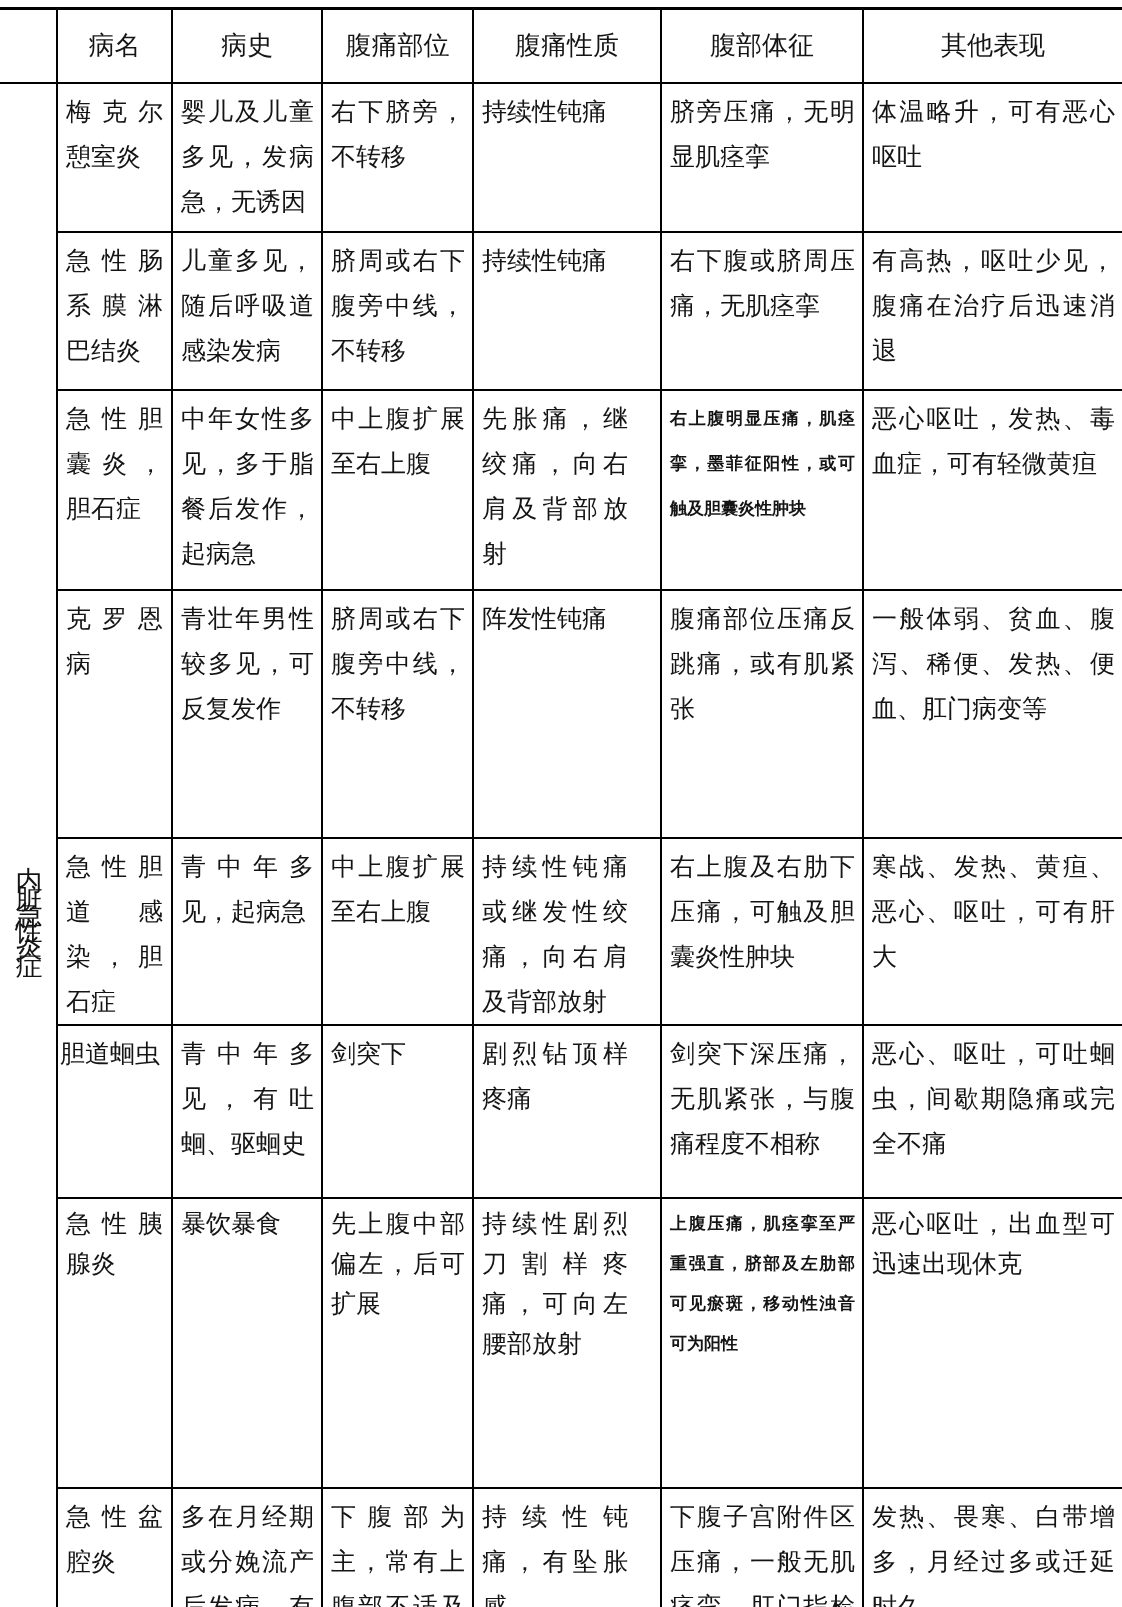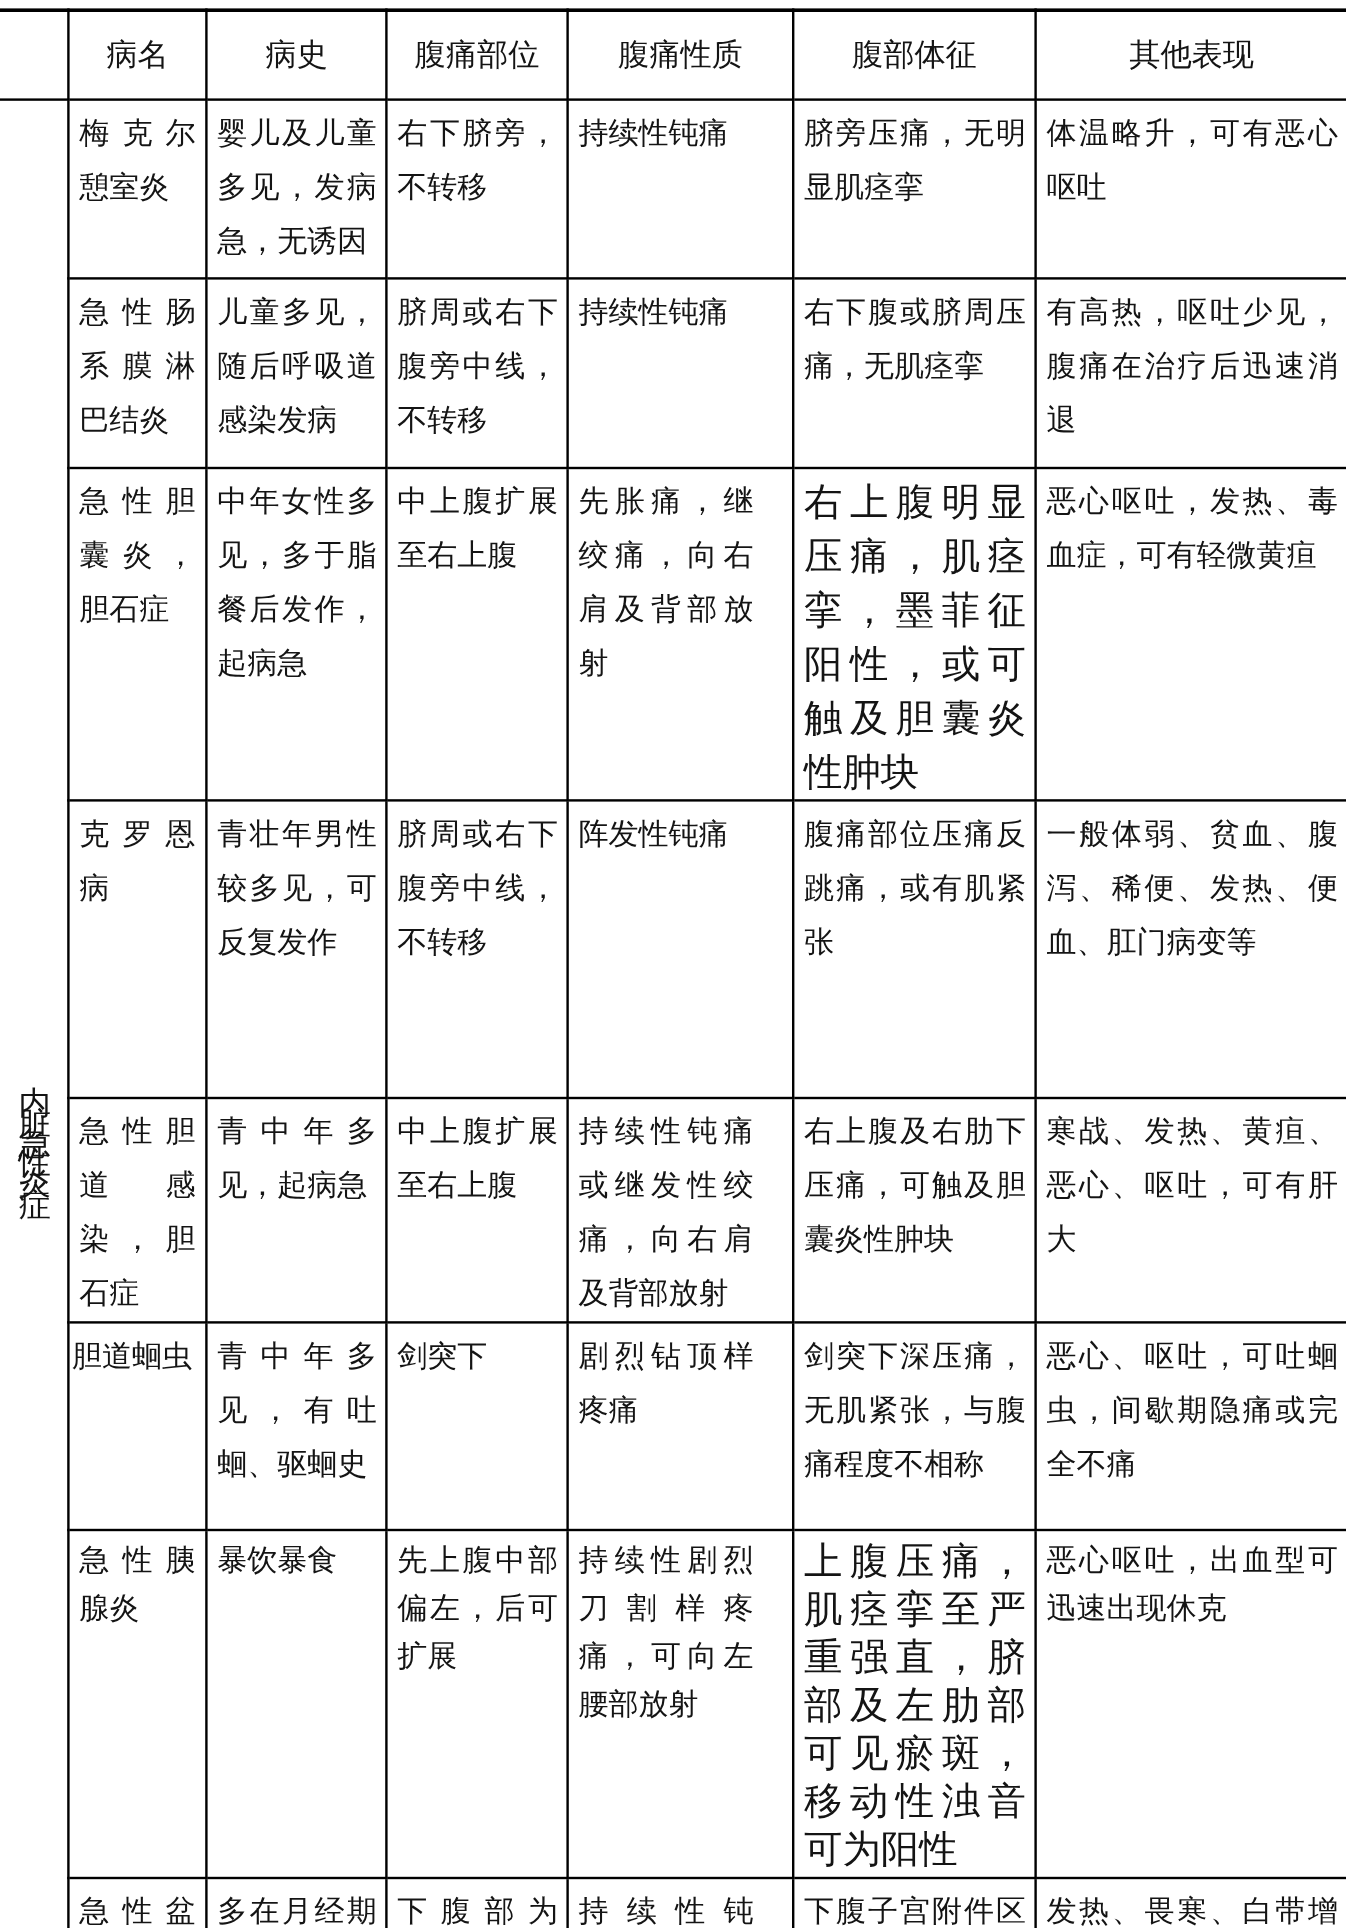--- a/index.html
+++ b/index.html
@@ -54,21 +54,21 @@
   tr.r5  { height:175px; }
   tr.r6  { height:173px; }
   tr.r7  { height:290px;margin-left:15px; }
   tr.r8  { height:235px; }
   tr.r7 td { line-height:40px; }
 
   
   td.name  { padding-left:8px; padding-right:8px; }
   td.tight { padding-left:2px; padding-right:2px; }
   td.qual  { padding-right:32px; }
-  td.small { font-size:32px; }
+  td.small { font-size:17px;font-weight:bold; }
 
   
   td.stub {
     border-left:none;
     border-bottom:none;
     vertical-align:middle;
     text-align:center;
     padding:0;
   }
   .vtext {

